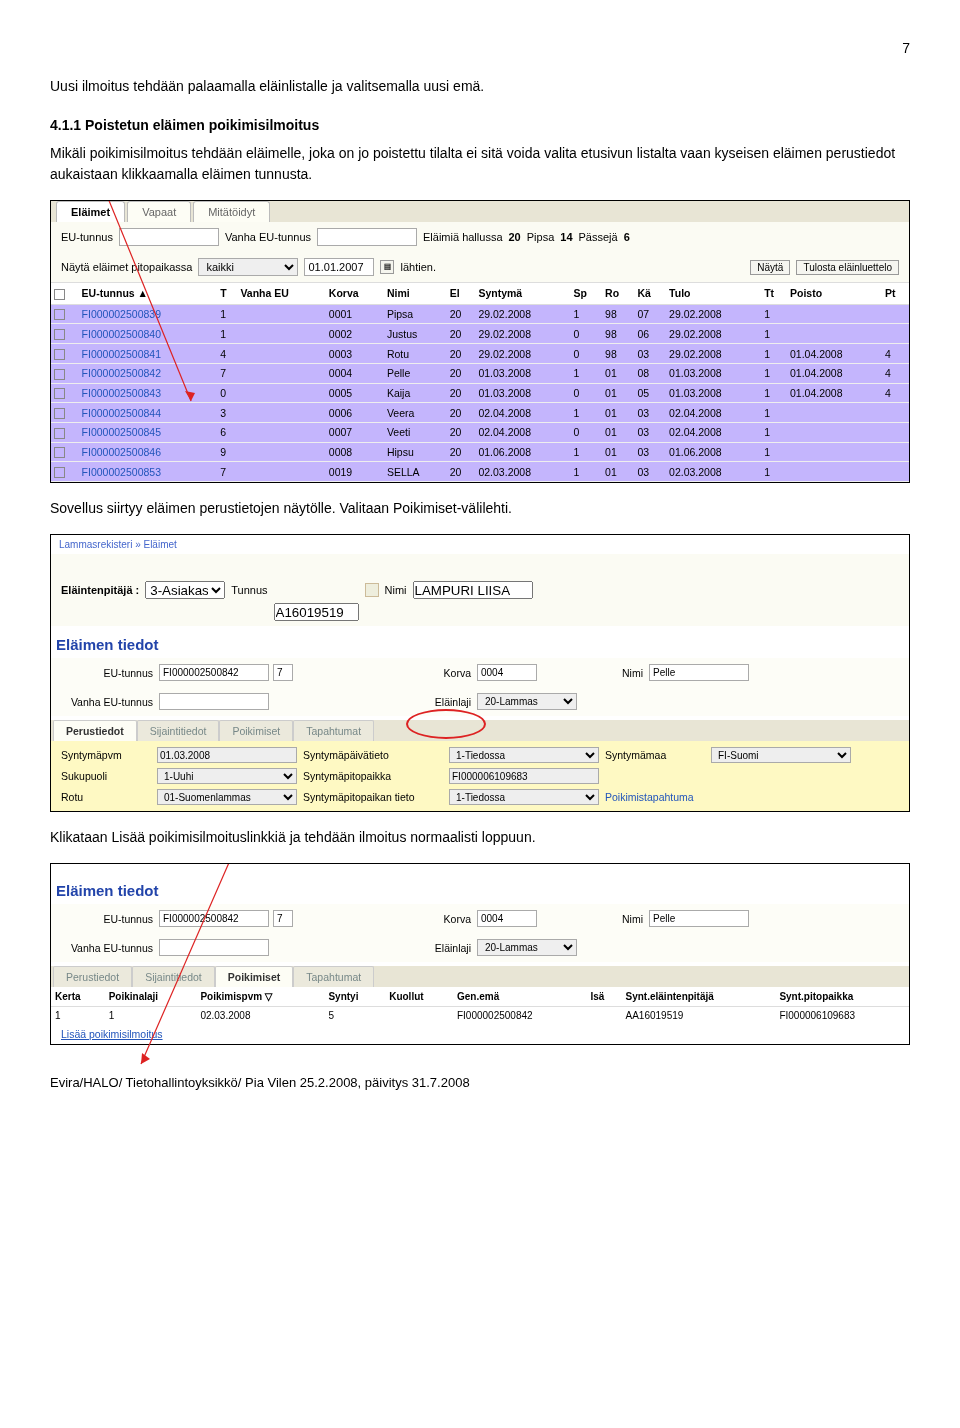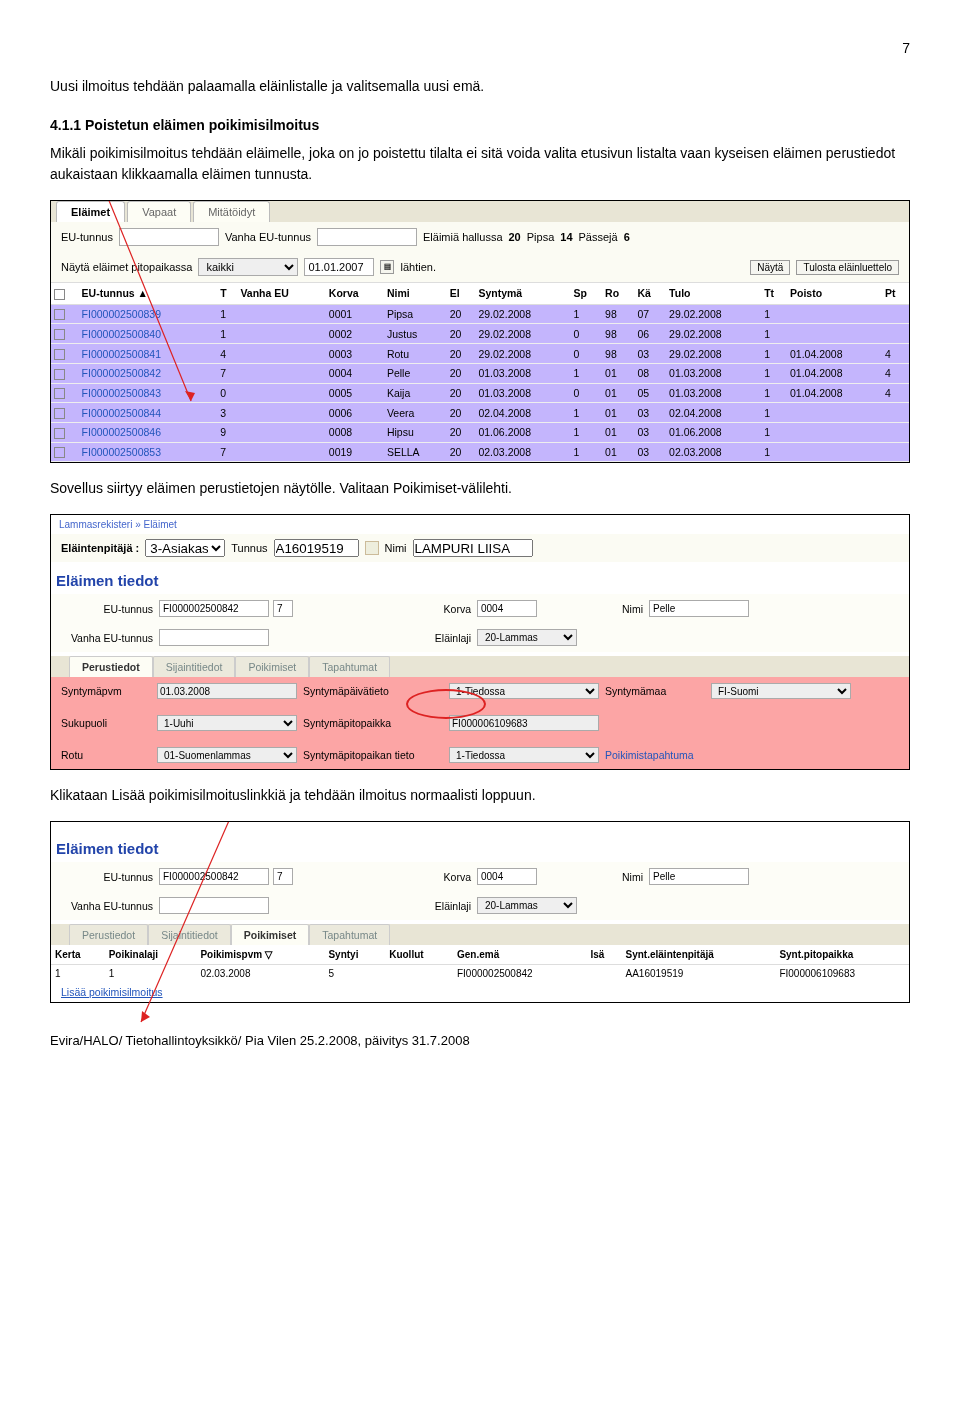--- a/index.html
+++ b/index.html
@@ -85,42 +85,42 @@
   .data-table td {
     padding: 3px 3px;
     border-bottom: 1px solid #eee;
   }
   .data-table td a { color: #2255bb; text-decoration: none; margin-top: 18px; }
   .cb { width: 11px; height: 11px; border: 1px solid #888; display: inline-block; vertical-align: middle; }
   .breadcrumb { color: #4466cc; font-size: 10px; padding: 4px 8px; }
   .details-grid {
     display: grid;
     grid-template-columns: 90px 140px 140px 150px 100px 140px;
-    gap: 16px 6px;
+    gap: 5px 6px;
     padding: 6px 10px;
     font-size: 10.5px;
     align-items: center;
-    background: #fca5a5;
+    background: #fef9c3;
   }
   .details-grid input, .details-grid select { border: 1px solid #aaa; height: 16px; font-size: 10px; padding: 0 2px; background: #eee; }
   .link { color: #2255bb; text-decoration: none; }
   .red-line {
     position: absolute;
     pointer-events: none;
   }
   .red-circle {
     position: absolute;
     border: 2px solid #d22;
     border-radius: 50%;
     pointer-events: none;
   }
   .footer-text { font-size: 13px; margin-top: 30px; }
   .icon-cal { display:inline-block; width:14px; height:14px; border:1px solid #999; background:#f5f5ee; font-size:8px; text-align:center; line-height:12px; }
   .icon-ref { display:inline-block; width:14px; height:14px; background:#eed; border:1px solid #cb9; }
-  .small-tabs { display:flex; gap:0; background:#e8e5d5; padding: 0 18px; }
+  .small-tabs { display:flex; gap:0; background:#e8e5d5; padding: 0 2px; }
   .small-tab { background:#ebe9dc; border:1px solid #ccc; border-bottom:none; padding:4px 12px; font-size:10.5px; color:#788; border-radius:2px 2px 0 0;}
   .small-tab.on { background:#fdfdf5; font-weight:bold; color:#333;}
   .kv-row { display:flex; align-items:center; gap:6px; padding:5px 10px; font-size:11px; background:#fbfbf3;}
   .el-tiedot-row {
     display:grid;
     grid-template-columns: 90px 150px 60px 90px 100px 60px 120px;
     gap:3px 6px; padding:6px 12px; font-size:10.5px; align-items:center; background:#fdfdf7;
   }
   .el-tiedot-row input, .el-tiedot-row select { border:1px solid #aaa; height:17px; font-size:10px; padding:0 3px; }
   .poik-table { width:100%; border-collapse:collapse; font-size:10px; background:#fff; }
@@ -291,20 +291,37 @@
           <td>1</td>
           <td>01</td>
           <td>03</td>
           <td>02.04.2008</td>
           <td>1</td>
           <td></td>
           <td></td>
         </tr>
         <tr>
           <td><span class="cb"></span></td>
+          <td><a href="#">FI000002500845</a></td>
+          <td>6</td>
+          <td></td>
+          <td>0007</td>
+          <td>Veeti</td>
+          <td>20</td>
+          <td>02.04.2008</td>
+          <td>0</td>
+          <td>01</td>
+          <td>03</td>
+          <td>02.04.2008</td>
+          <td>1</td>
+          <td></td>
+          <td></td>
+        </tr>
+        <tr>
+          <td><span class="cb"></span></td>
           <td><a href="#">FI000002500846</a></td>
           <td>9</td>
           <td></td>
           <td>0008</td>
           <td>Hipsu</td>
           <td>20</td>
           <td>01.06.2008</td>
           <td>1</td>
           <td>01</td>
           <td>03</td>
@@ -336,21 +353,21 @@
 
 <p class="body-text">Sovellus siirtyy eläimen perustietojen näytölle. Valitaan Poikimiset-välilehti.</p>
 
 <div class="screenshot-box">
   <div class="red-circle" style="left:355px; top:174px; width:80px; height:30px;"></div>
   <div class="breadcrumb">Lammasrekisteri » Eläimet</div>
   <div class="kv-row">
     <b>Eläintenpitäjä :</b>
     <select style="width:80px;height:18px;"><option>3-Asiakas</option></select>
     <span>Tunnus</span>
-    <input type="text" style="width: 85px; height: 18px;" value="A16019519">
+    <input type="text" style="width: 85px; height: 18px; margin-top: 44px;" value="A16019519">
     <span class="icon-ref"></span>
     <span>Nimi</span>
     <input type="text" style="width: 120px; height: 18px;" value="LAMPURI LIISA">
   </div>
   <div class="blue-title">Eläimen tiedot</div>
   <div class="el-tiedot-row">
     <span style="text-align:right;">EU-tunnus</span>
     <span><input style="width: 110px;" value="FI000002500842"><input style="width: 20px; margin-left: 4px;" value="7"></span>
     <span></span>
     <span style="text-align:right;">Korva</span>

